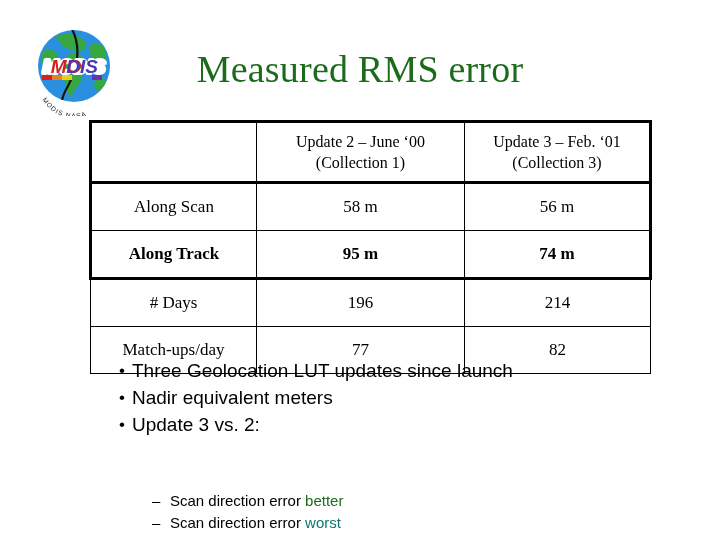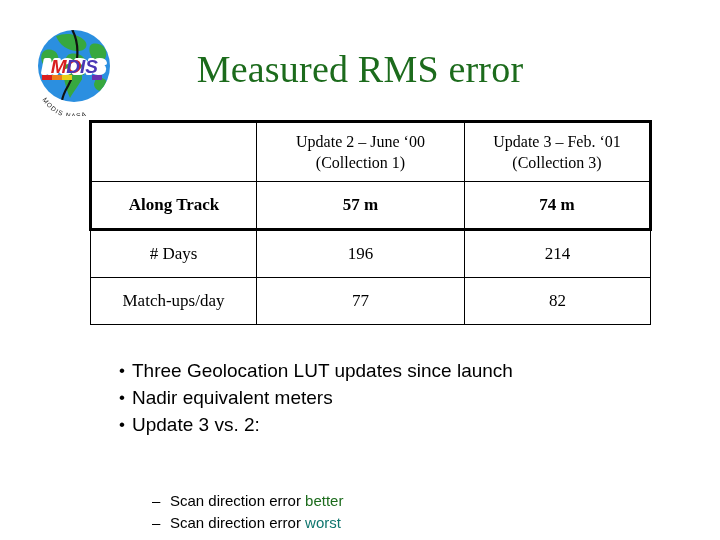--- a/index.html
+++ b/index.html
@@ -209,24 +209,29 @@
         <td class="c-u2">
           <div>Update 2 – June ‘00</div>
           <div>(Collection 1)</div>
         </td>
         <td class="c-u3">
           <div>Update 3 – Feb. ‘01</div>
           <div>(Collection 3)</div>
         </td>
       </tr>
 
+      <tr class="r-scan">
+        <td class="c-label">Along Scan</td>
+        <td class="c-u2">58 m</td>
+        <td class="c-u3 cell-val-good">56 m</td>
+      </tr>
 
       <tr class="r-track">
         <td class="c-label">Along Track</td>
-        <td class="c-u2">57 m</td>
+        <td class="c-u2">95 m</td>
         <td class="c-u3 cell-val-bad">74 m</td>
       </tr>
 
       <tr class="r-days">
         <td class="c-label"># Days</td>
         <td class="c-u2">196</td>
         <td class="c-u3">214</td>
       </tr>
 
       <tr class="r-match">

